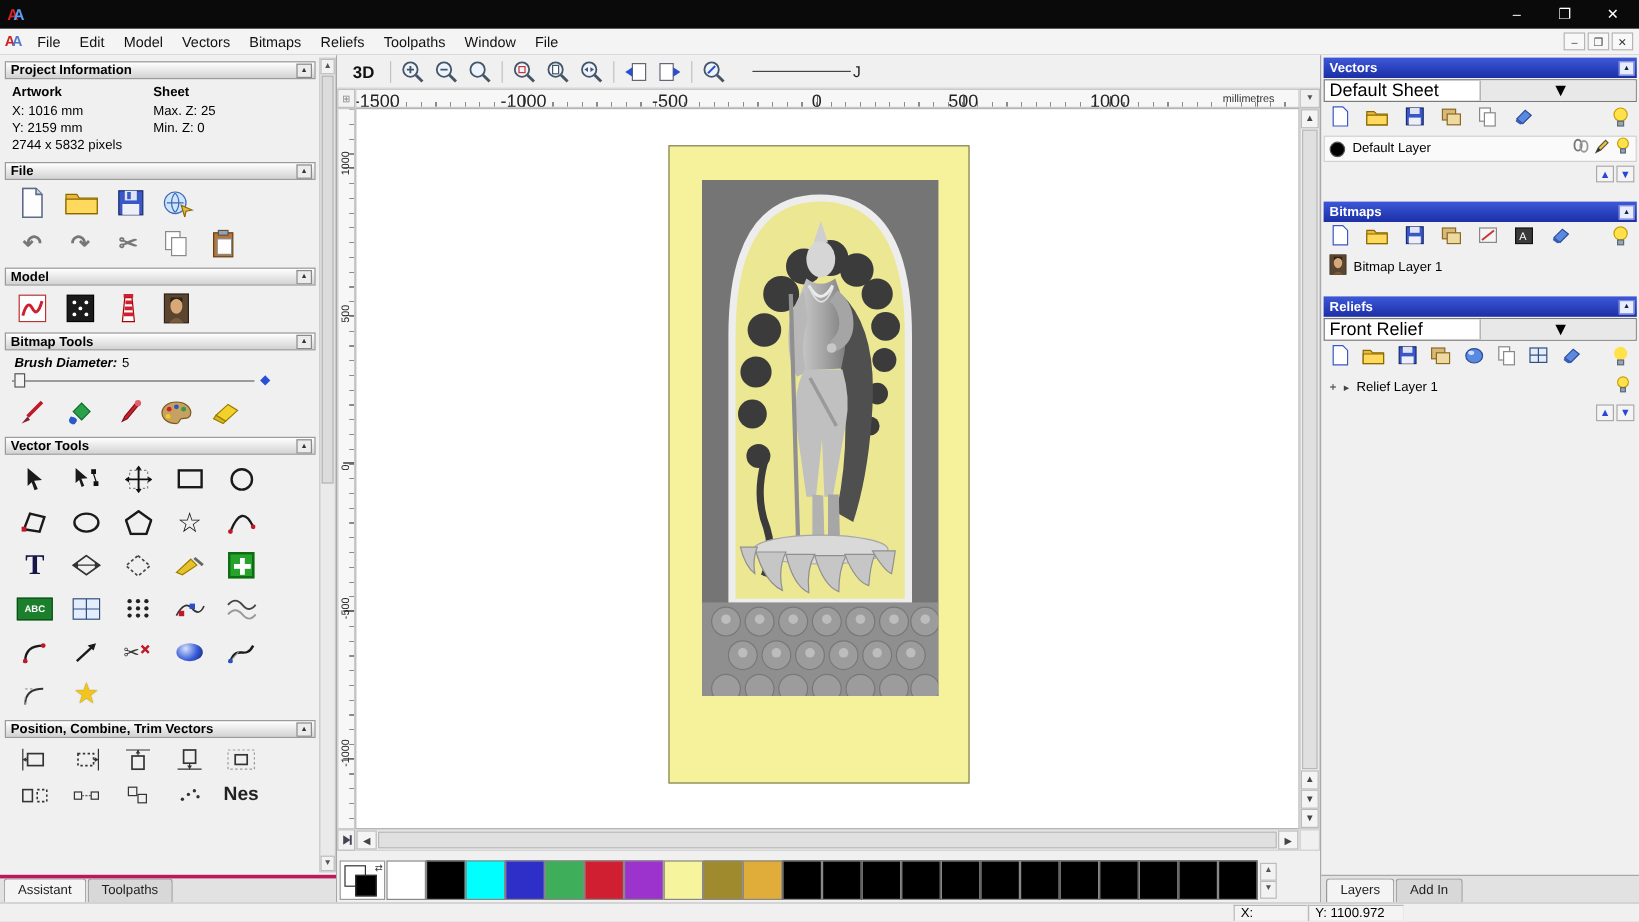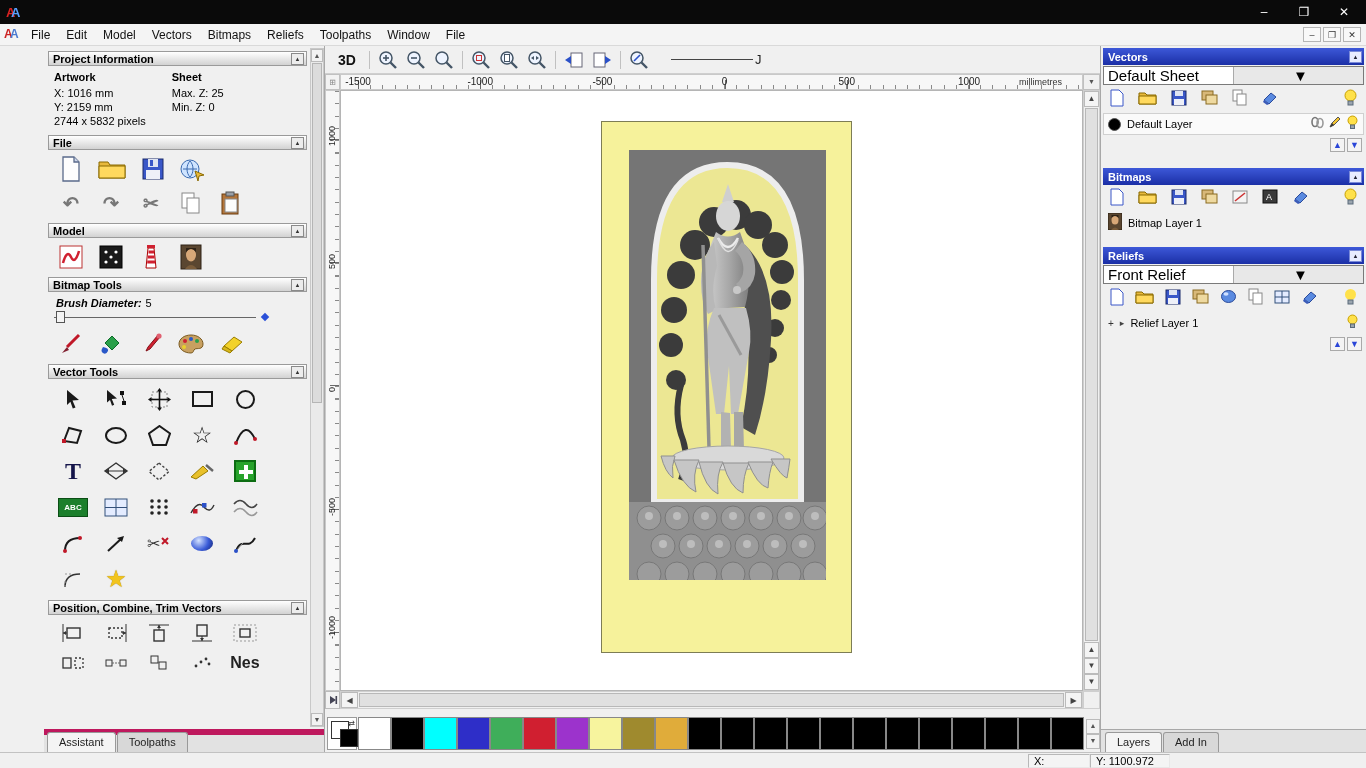--- a/index.html
+++ b/index.html
@@ -18,21 +18,21 @@
   
   .menubar{height:22px;background:#f4f4f4;border-bottom:1px solid #d9d9d9;display:flex;align-items:center;padding:0 3px;flex:0 0 auto;}
   .doc-logo{width:16px;height:14px;position:relative;margin-right:4px;}
   .doc-logo span{position:absolute;left:1px;top:-1px;font-size:12px;font-weight:bold;color:#c22;}
   .doc-logo i{position:absolute;left:7px;top:-1px;font-size:12px;font-weight:bold;font-style:normal;color:#4a7ad0;}
   .menu-item{font-size:12px;padding:3px 8px;color:#111;}
   .mdi-controls{margin-left:auto;display:flex;gap:2px;padding-right:2px;}
   .mdibtn{width:18px;height:15px;border:1px solid #b5b5b5;background:#f8f8f8;font-size:9px;color:#333;display:flex;align-items:center;justify-content:center;}
 
   
-  .main{flex:1;display:flex;min-height:0;margin-left:44px;}
+  .main{flex:1;display:flex;min-height:0;}
 
   
   .left-panel{width:281px;flex:0 0 auto;background:#f0f0f0;border-right:1px solid #a8a8a8;display:flex;flex-direction:column;}
   .lp-scrollwrap{flex:1;position:relative;overflow:hidden;}
   .lp-content{position:absolute;left:0;top:0;right:15px;bottom:0;overflow:hidden;padding:2px 2px 0 4px;}
   .lp-scrollbar{position:absolute;right:0;top:2px;bottom:2px;width:14px;background:#eaeaea;border:1px solid #c8c8c8;display:flex;flex-direction:column;align-items:stretch;}
   .sb-btn{height:13px;background:#f2f2f2;border:1px solid #bbb;font-size:7px;color:#555;text-align:center;line-height:11px;}
   .sb-thumb{height:340px;margin:1px;background:#dcdcdc;border:1px solid #b5b5b5;}
   .sb-fill{flex:1;}
   .sec-h{height:15px;background:linear-gradient(#ffffff,#d2d2d2);border:1px solid #9a9a9a;display:flex;align-items:center;justify-content:space-between;padding:0 2px 0 4px;margin:3px 0 2px 0;}
@@ -56,39 +56,39 @@
   .abc-box{width:26px;height:19px;background:#1c7f2c;border:1px solid #0b4e15;color:#fff;font-size:8px;font-weight:bold;display:flex;align-items:center;justify-content:center;}
   .blue-disc{width:22px;height:15px;border-radius:50%;background:radial-gradient(circle at 35% 30%,#d4e2ff,#3a5cd8 55%,#101f6e);}
   .nest-box{font-size:16px;font-weight:bold;color:#222;border-bottom:1px solid #222;}
   .slider-row{display:flex;align-items:center;padding:2px 8px 4px 6px;gap:6px;}
   .slider-track{position:relative;width:202px;height:12px;}
   .slider-track::before{content:"";position:absolute;left:0;right:0;top:6px;height:1px;background:#666;}
   .slider-handle{position:absolute;left:2px;top:0;width:9px;height:12px;background:#f4f4f4;border:1px solid #555;}
   .slider-dot{width:6px;height:6px;background:#2a50d8;transform:rotate(45deg);}
   .brush-label{font-size:11px;font-weight:bold;font-style:italic;padding:3px 0 0 8px;}
   .brush-label span{font-style:normal;font-weight:normal;margin-left:4px;}
-  .lp-tabbar{height:23px;background:#e2e2e2;border-top:6px solid #be185d;display:flex;align-items:flex-end;padding:0 0 0 3px;gap:1px;flex:0 0 auto;}
+  .lp-tabbar{height:23px;background:#e2e2e2;border-top:3px solid #be185d;display:flex;align-items:flex-end;padding:0 0 0 3px;gap:1px;flex:0 0 auto;}
   .tab{font-size:11px;padding:3px 11px 4px 11px;border:1px solid #999;border-bottom:none;border-radius:3px 3px 0 0;background:#d8d8d8;color:#222;}
   .tab.active{background:#f4f4f4;}
 
   
   .center{flex:1;display:flex;flex-direction:column;min-width:0;background:#f0f0f0;}
   .cv-toolbar{height:28px;border-bottom:1px solid #cfcfcf;display:flex;align-items:center;gap:8px;padding:0 8px;flex:0 0 auto;}
   .btn3d{font-size:14px;font-weight:bold;color:#111;padding:2px 5px;}
   .tsep{width:1px;height:18px;background:#c0c0c0;}
   .mag{display:inline-flex;}
   .line-j{display:flex;align-items:center;gap:2px;margin-left:14px;}
   .line-j .ln{width:82px;height:1px;background:#444;}
   .line-j .j{font-size:13px;color:#222;}
   .ruler-row{height:16px;display:flex;flex:0 0 auto;}
   .ruler-corner{width:15px;height:16px;border:1px solid #c0c0c0;background:#f2f2f2;display:flex;align-items:center;justify-content:center;font-size:8px;color:#888;}
   .hruler{flex:1;position:relative;background:#f7f7f7;border:1px solid #c9c9c9;overflow:hidden;}
   .hruler .ticks{position:absolute;left:17px;right:0;bottom:0;height:4px;background:repeating-linear-gradient(90deg,#8a8a8a 0 1px,transparent 1px 12.2px);}
   .hruler .ticksM{position:absolute;left:17px;right:0;bottom:0;height:9px;background:repeating-linear-gradient(90deg,#6a6a6a 0 1px,transparent 1px 122.2px);}
-  .rlabel{position:absolute;top:1px;font-size:10px;color:#222;transform:translateX(-50%);}
+  .rlabel{position:absolute;top:1px;font-size:15px;color:#222;transform:translateX(-50%);}
   .units-label{position:absolute;right:20px;top:2px;font-size:9px;color:#333;}
   .hruler-endbox{width:17px;height:16px;border:1px solid #c0c0c0;background:#f0f0f0;font-size:7px;color:#555;text-align:center;line-height:14px;}
   .cv-body{flex:1;display:flex;min-height:0;}
   .vruler{width:15px;flex:0 0 auto;position:relative;background:#f7f7f7;border:1px solid #c9c9c9;overflow:hidden;}
   .vruler .ticks{position:absolute;top:0;bottom:0;right:0;width:4px;background:repeating-linear-gradient(180deg,#8a8a8a 0 1px,transparent 1px 12.3px);}
   .vruler .ticksM{position:absolute;top:48px;bottom:0;right:0;width:9px;background:repeating-linear-gradient(180deg,#6a6a6a 0 1px,transparent 1px 123.2px);}
   .vlabel{position:absolute;left:-1px;font-size:9px;color:#222;transform:translateY(-50%) rotate(-90deg);white-space:nowrap;width:14px;}
   .canvas{flex:1;position:relative;background:#ffffff;border:1px solid #b5b5b5;overflow:hidden;}
   .artwork{position:absolute;left:260px;top:30px;width:251px;height:532px;background:#f6f29b;border:1px solid #7d7d55;}
   .art-gray{position:absolute;left:27px;top:28px;width:197px;height:430px;background:#757575;overflow:hidden;}

